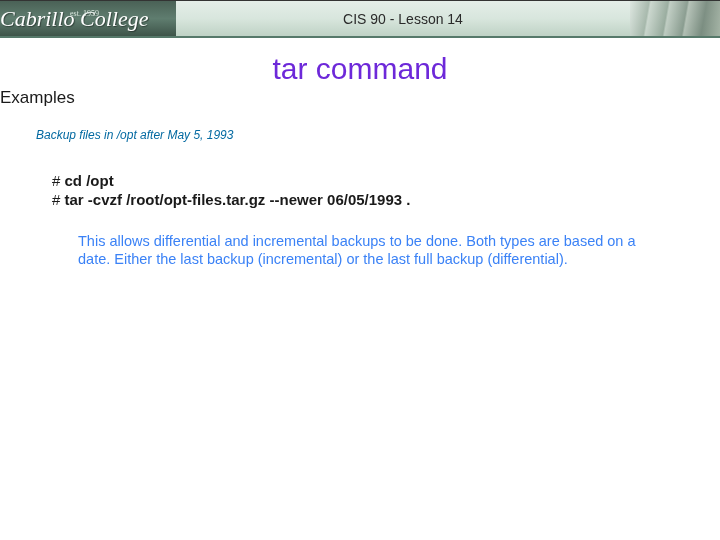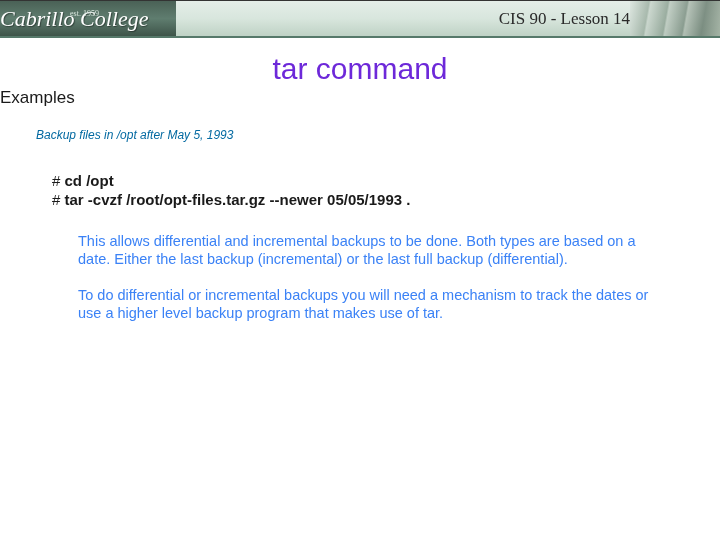--- a/index.html
+++ b/index.html
@@ -41,23 +41,23 @@
   .est {
     position: absolute;
     bottom: 18px;
     left: 70px;
     font-family: Georgia, serif;
     font-size: 8px;
     color: #d8e6dd;
   }
   .header-title {
     flex: 1;
-    text-align: right;
-    font-family: Liberation Serif, serif;
-    font-size: 17px;
+    text-align: center;
+    font-family: Liberation Sans, sans-serif;
+    font-size: 14px;
     color: #2a2a2a;
     padding-right: 90px;
   }
   .header-photo {
     position: absolute;
     right: 0;
     top: 0;
     width: 90px;
     height: 100%;
     background: linear-gradient(100deg, #dce5df 0%, #9fb1a4 20%, #c8d4cb 22%, #8fa395 40%, #bcc9bf 42%, #7e9184 60%, #aebbb0 62%, #6d8073 80%, #9fae9f 100%);
@@ -124,21 +124,20 @@
 <div class="content">
   <p class="desc">Backup files in /opt after May 5, 1993</p>
 
   <div class="cmd-block">
     <div>
       <span>#</span>
       <span class="bold">cd /opt</span>
     </div>
     <div>
       <span>#</span>
-      <span class="bold">tar -cvzf /root/opt-files.tar.gz --newer 05/05/1993 .</span>
+      <span class="bold">tar -cvzf /root/opt-files.tar.gz --newer 06/05/1993 .</span>
     </div>
   </div>
 
   <div class="explain">
     <p>This allows differential and incremental backups to be done.  Both types are based on a date.  Either the last backup (incremental) or the last full backup (differential).</p>
-    <p>To do differential or incremental backups you will need a mechanism to track the dates or use a higher level backup program that makes use of tar.</p>
   </div>
 </div>
 
 </body></html>

